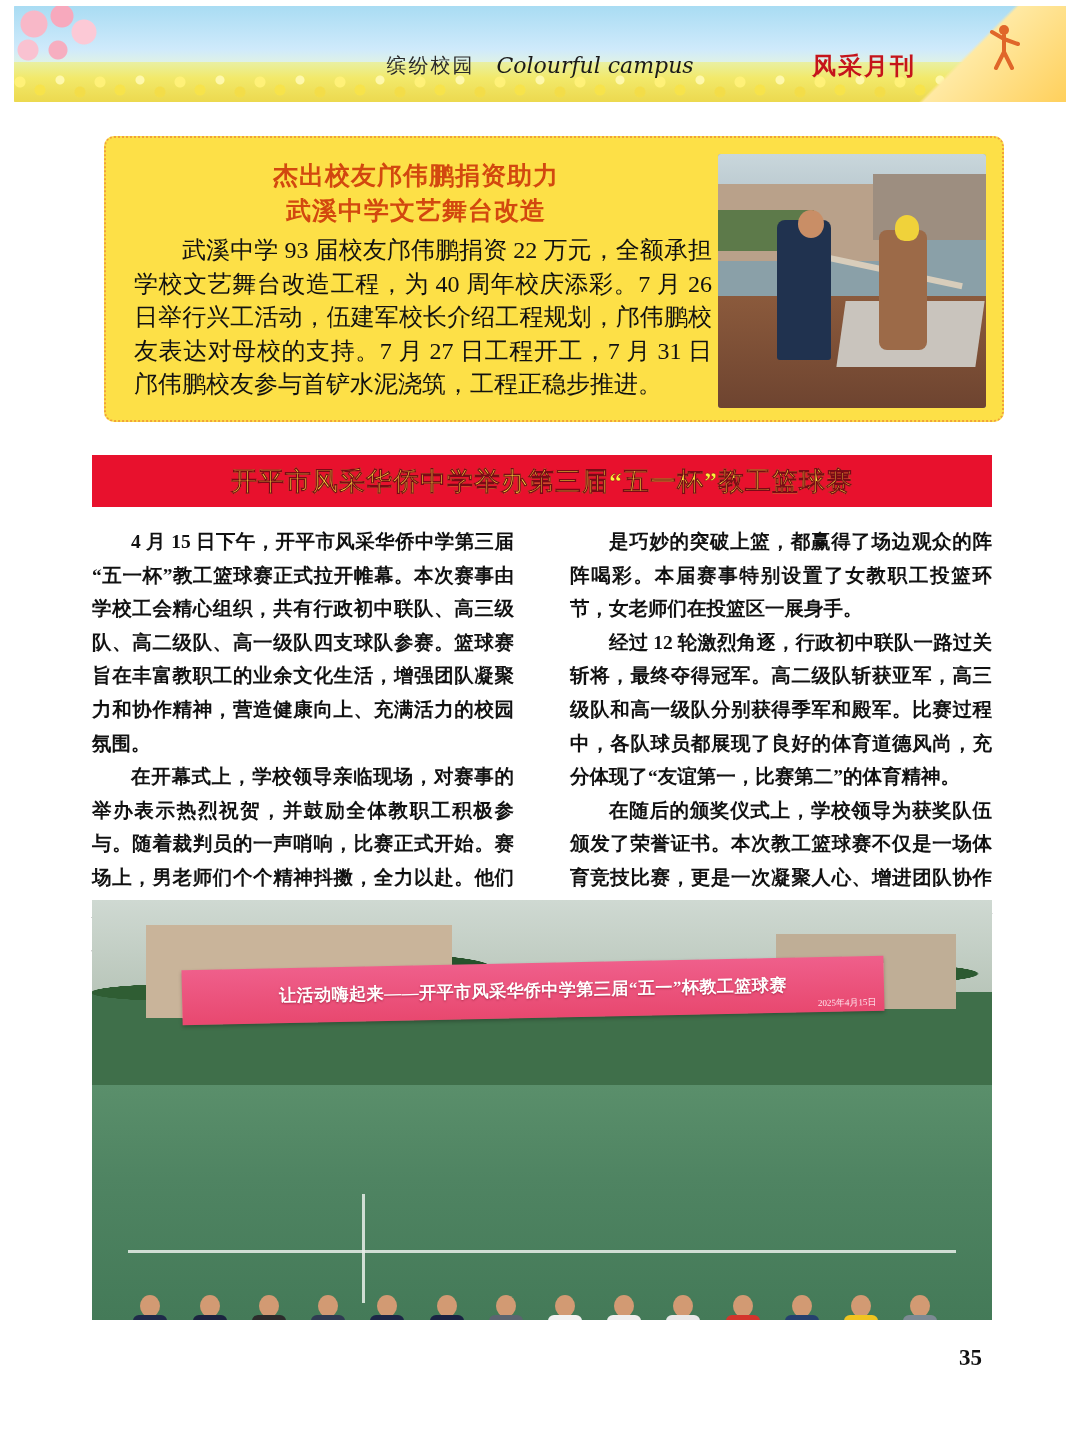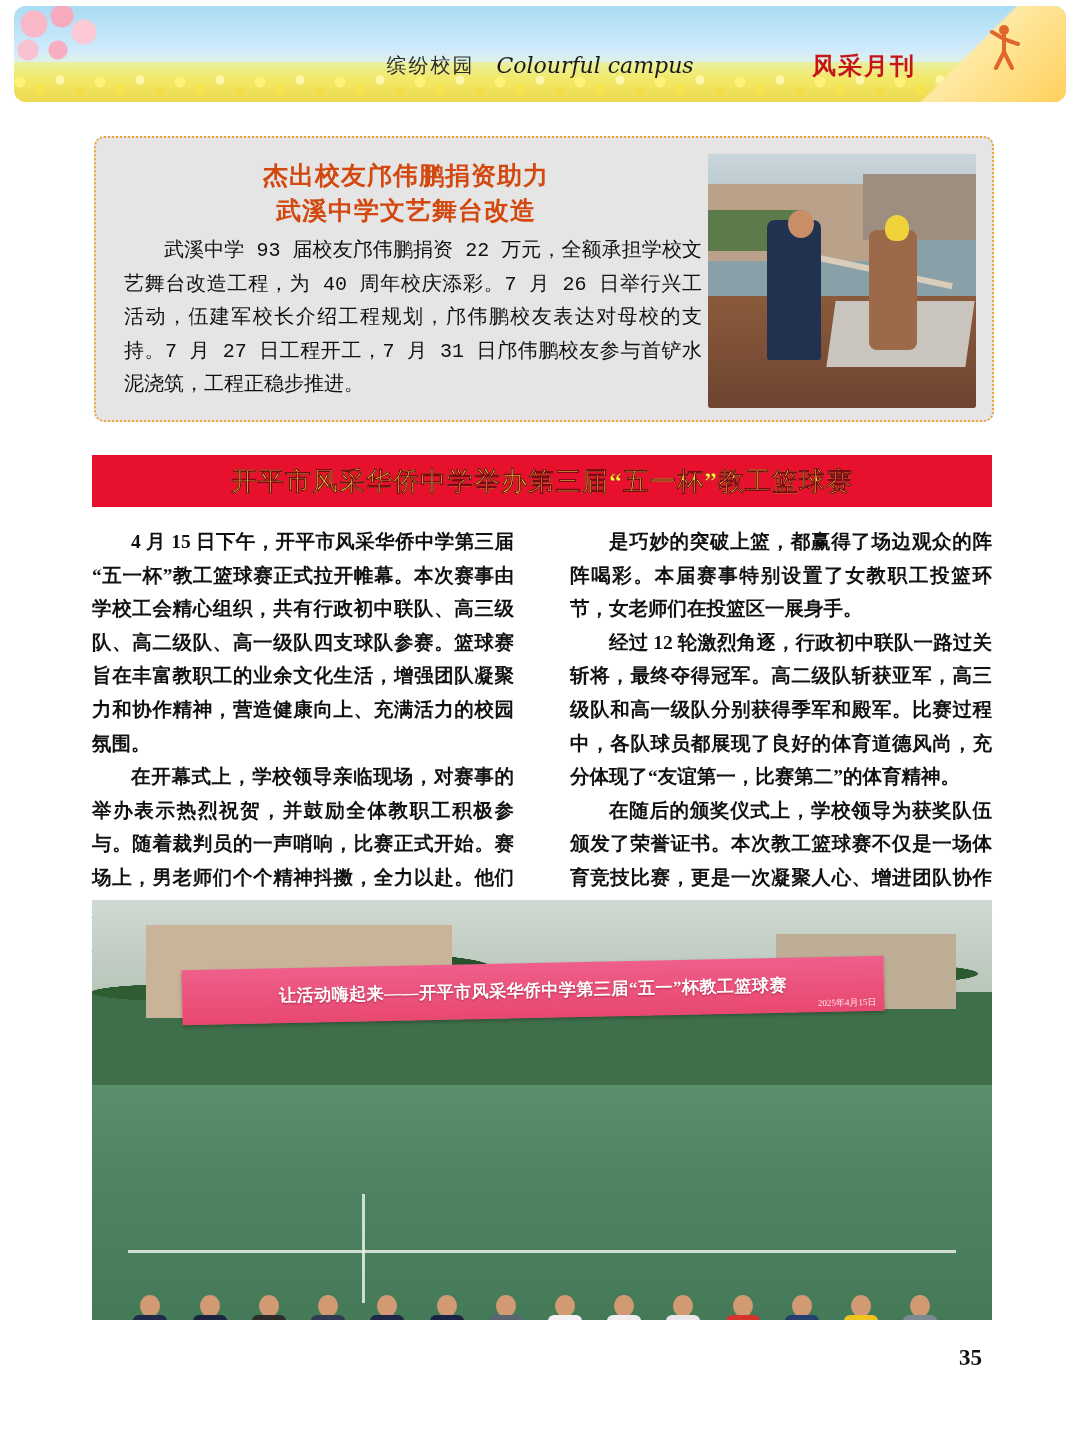--- a/index.html
+++ b/index.html
@@ -15,21 +15,21 @@
     overflow: hidden;
   }
 
   
   .header {
     position: absolute;
     left: 14px;
     top: 6px;
     width: 1052px;
     height: 96px;
-    border-radius: 12px;
+    border-radius: 1px;
     overflow: hidden;
     background: linear-gradient(180deg, #bfe6f7 0%, #d9f0fa 45%, #eaf7c8 60%, #f6f2a8 100%);
   }
   .header .sky {
     position: absolute;
     left: 0; top: 0; right: 0; height: 62px;
     background: linear-gradient(180deg, #a9dcf3 0%, #cfeafb 70%, #e6f5de 100%);
   }
   .header .fieldband {
     position: absolute;
@@ -99,53 +99,53 @@
     font-weight: bold;
     color: #c5141b;
     letter-spacing: 2px;
     font-family: "Liberation Serif", serif;
     text-align: center;
   }
 
   
   .box-article {
     position: absolute;
-    left: 94px;
+    left: 104px;
     top: 136px;
     width: 900px;
     height: 286px;
     border: 2px dotted #f0a13a;
     border-radius: 10px;
     box-sizing: border-box;
-    background: #e5e5e5;
+    background: #fde047;
   }
   .box-title {
     position: absolute;
     left: 30px;
     top: 20px;
     width: 560px;
     text-align: center;
     color: #d2480f;
     font-weight: bold;
     font-size: 25px;
     line-height: 35px;
     letter-spacing: 1px;
     font-family: "Liberation Serif", serif;
   }
   .box-body {
     position: absolute;
     left: 28px;
     top: 96px;
     width: 578px;
-    font-size: 20px;
+    font-size: 24px;
     line-height: 33.5px;
     color: #111;
     text-align: justify;
     text-indent: 2em;
-    font-family: Liberation Mono, monospace;
+    font-family: Liberation Serif, serif;
   }
   .box-credit {
     position: absolute;
     left: 28px;
     top: 240px;
     width: 578px;
     text-align: right;
     font-size: 19px;
     color: #111;
   }

